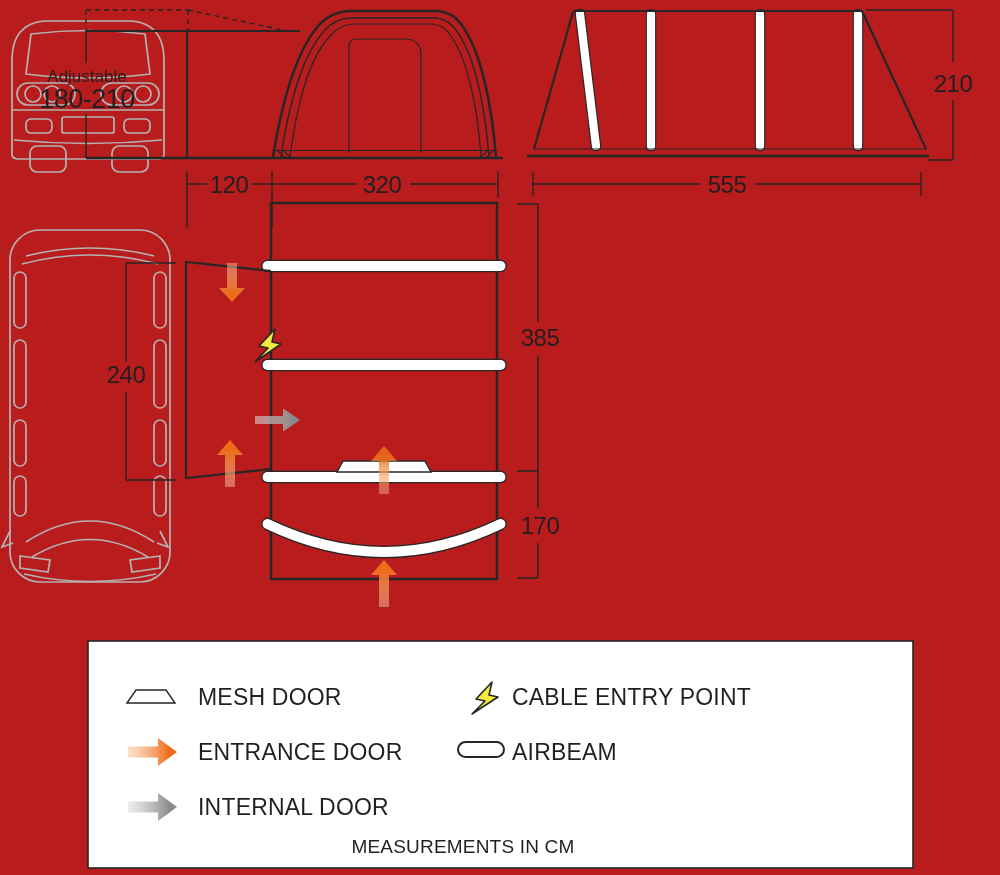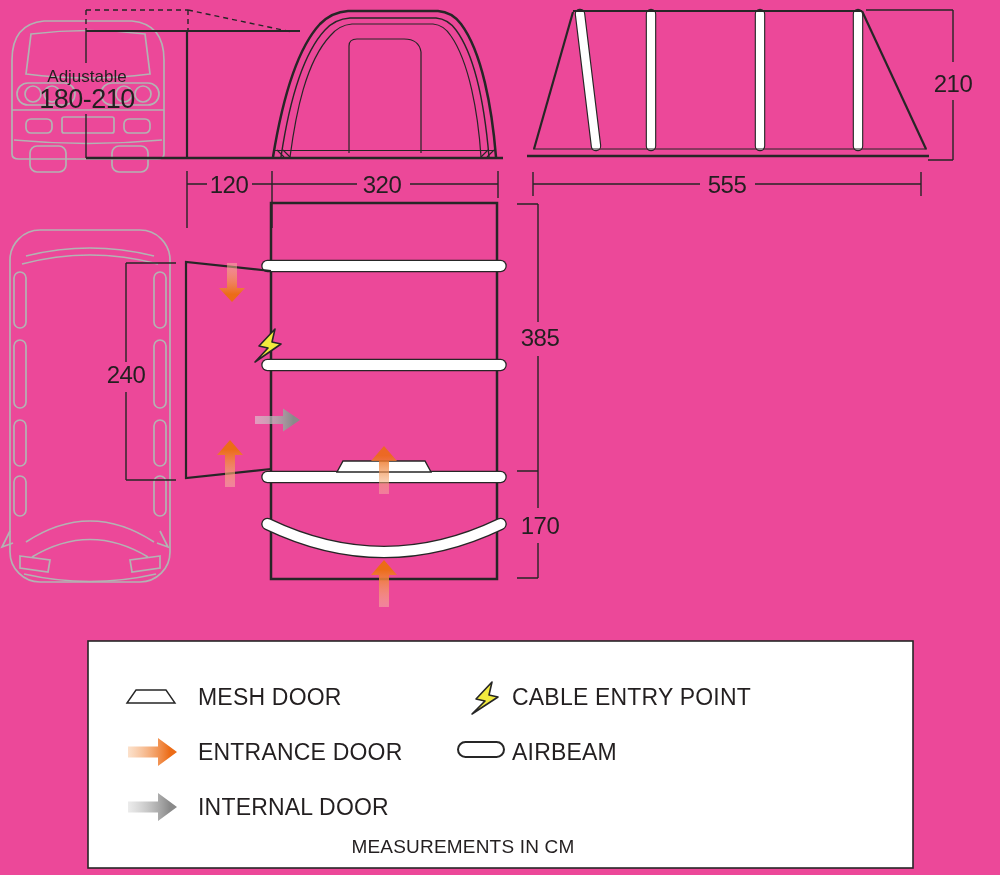--- a/index.html
+++ b/index.html
@@ -6,21 +6,21 @@
     --line:#262626;
     --van_line:#b3b3b3;
     --text:#231f20;
     --entrance_dark:#ec6c17;
     --entrance_light:#f9c9a2;
     --internal_dark:#8a8a8a;
     --internal_light:#dcdcdc;
     --cable_yellow:#f2ea3d;
   }
   html,body{margin:0;padding:0;background:#fff;}
-  .stage{position:relative;width:1000px;height:875px;background:#ec4899;overflow:hidden;}
+  .stage{position:relative;width:1000px;height:875px;background:#b91c1c;overflow:hidden;}
   svg{position:absolute;left:0;top:0;}
   svg text{font-family:"Liberation Sans","DejaVu Sans",sans-serif;fill:var(--text);}
   .dim-text{font-size:24px;letter-spacing:-0.5px;}
   .adj-small{font-size:17px;}
   .adj-big{font-size:27px;letter-spacing:-0.5px;}
   .legend-text{font-size:23px;letter-spacing:0.2px;}
   .footnote-text{font-size:19px;letter-spacing:0.2px;}
 
   .blk{stroke:var(--line);fill:none;}
   .w1{stroke-width:1.2px;}

